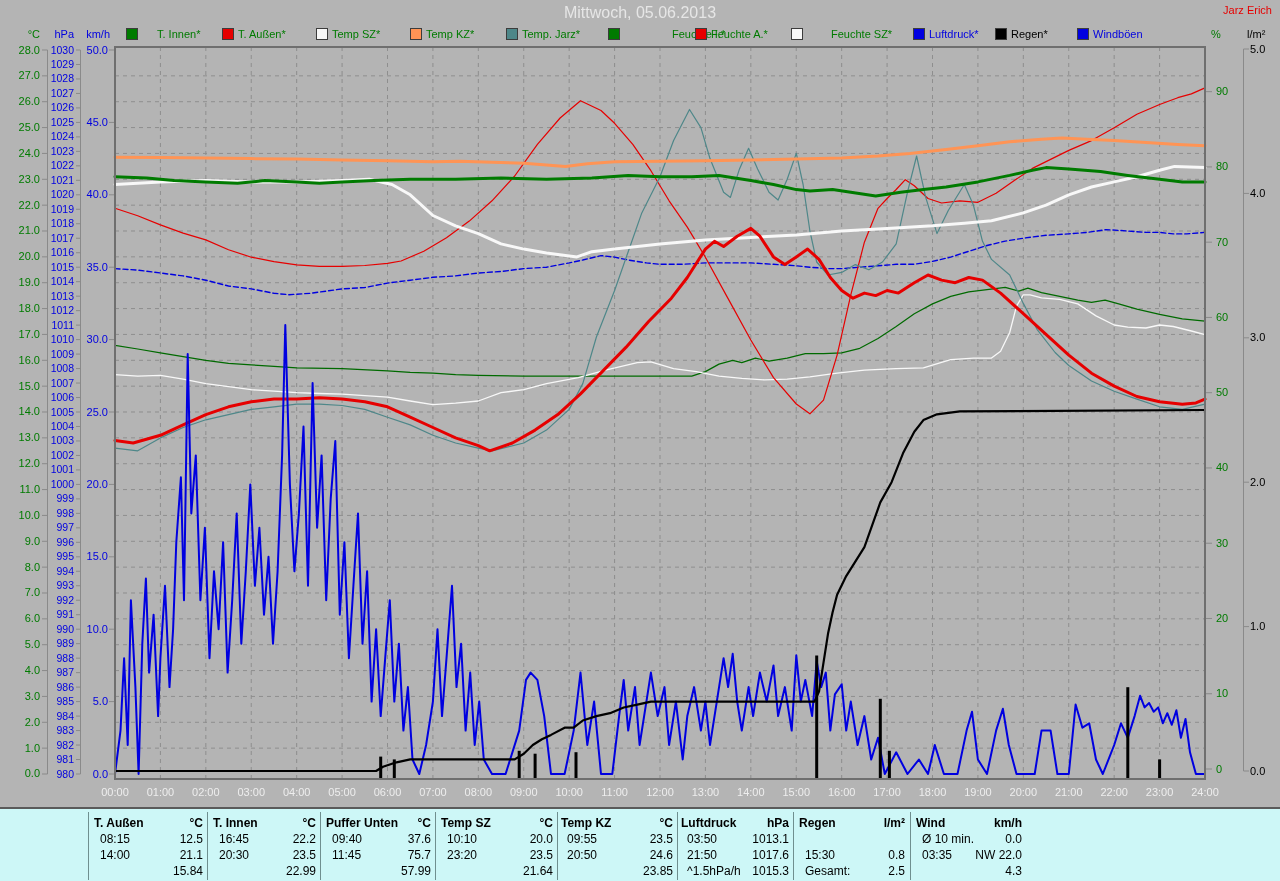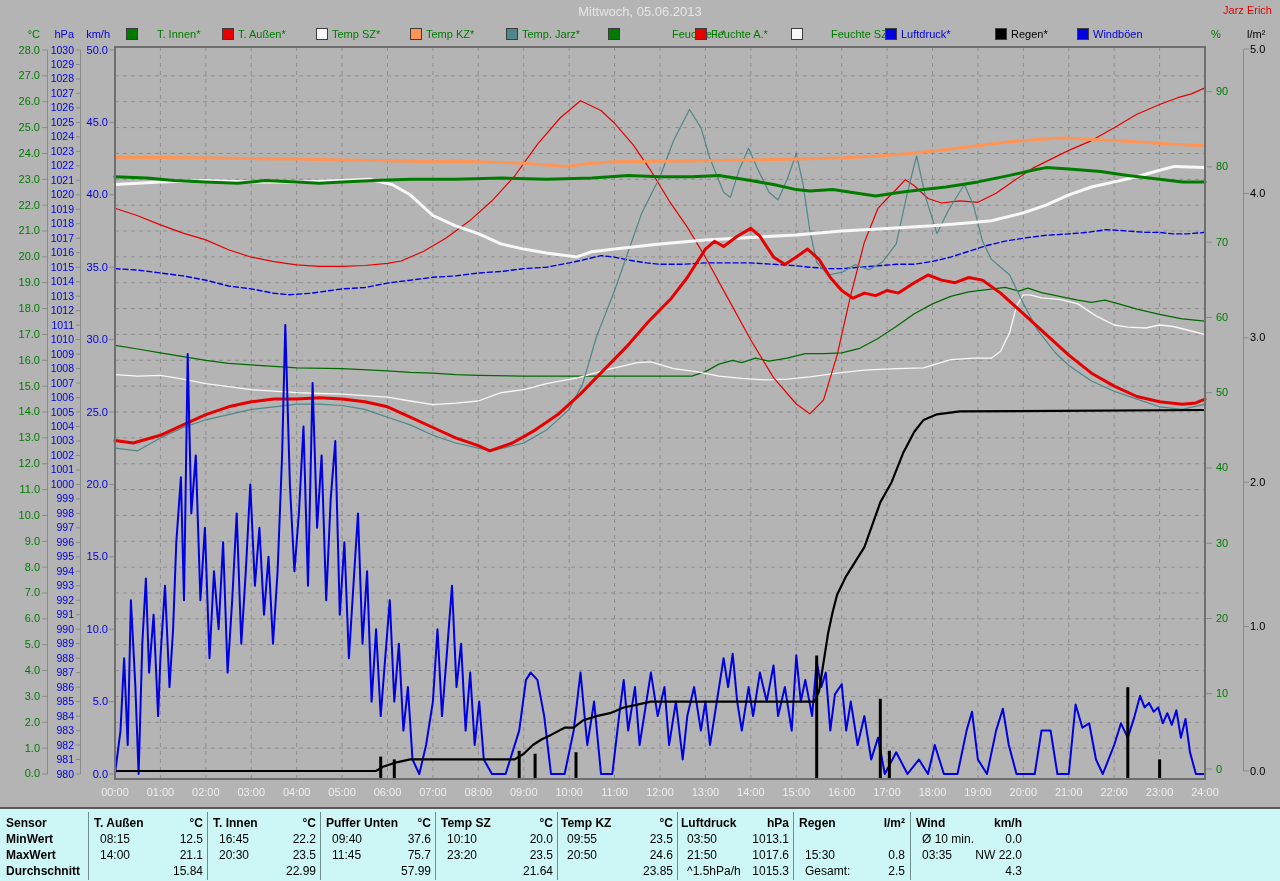--- a/index.html
+++ b/index.html
@@ -1,18 +1,18 @@
 <!DOCTYPE html>
 <html><head>
 <meta charset="utf-8">
 <style>
   html,body{margin:0;padding:0;background:#b4b4b4;width:1280px;height:881px;overflow:hidden;
     font-family:"Liberation Sans",sans-serif;-webkit-font-smoothing:none;}
   #app{position:relative;width:1280px;height:881px;background:#b4b4b4;}
-  #title{position:absolute;top:4px;left:0;width:1280px;text-align:center;color:#e6e6e6;font-size:13px;}
+  #title{position:absolute;top:4px;left:0;width:1280px;text-align:center;color:#e6e6e6;font-size:16px;}
   #author{position:absolute;top:4px;right:8px;color:#e60000;font-size:11px;}
   #legend{position:absolute;top:27px;left:0;width:1280px;height:15px;}
   .lg-item{position:absolute;top:0;height:13px;display:flex;align-items:center;}
   .lg-sw{width:10px;height:10px;border:1px solid #3c3c3c;margin-right:4px;flex:0 0 auto;}
   .lg-lb{font-size:11px;white-space:nowrap;}
   #chart-wrap{position:absolute;top:0;left:0;}
   #info-table{position:absolute;left:0;top:807px;width:1280px;height:74px;background:#cdf7f7;
     border-top:2px solid #5a5a5a;color:#000;font-size:12px;}
   .tb-sep{position:absolute;top:3px;bottom:3px;width:1px;background:#6f8f8f;}
   .tb-rowlabels{position:absolute;left:6px;top:6px;width:80px;}
@@ -56,21 +56,21 @@
         <span class="lg-lb" style="color: rgb(0, 123, 0); padding-left: 48px;">Feuchte I.*</span>
       </div>
       <div class="lg-item" style="left: 695px;">
         <span class="lg-sw" style="background: rgb(230, 0, 0);"></span>
         <span class="lg-lb" style="color: rgb(0, 123, 0);">Feuchte A.*</span>
       </div>
       <div class="lg-item" style="left: 791px;">
         <span class="lg-sw" style="background: rgb(248, 248, 248);"></span>
         <span class="lg-lb" style="color: rgb(0, 123, 0); padding-left: 24px;">Feuchte SZ*</span>
       </div>
-      <div class="lg-item" style="left: 885px;">
+      <div class="lg-item" style="left: 885px; padding-left: 28px;">
         <span class="lg-sw" style="background: rgb(0, 0, 224);"></span>
         <span class="lg-lb" style="color: rgb(0, 0, 224);">Luftdruck*</span>
       </div>
       <div class="lg-item" style="left: 981px; padding-left: 14px;">
         <span class="lg-sw" style="background: rgb(0, 0, 0);"></span>
         <span class="lg-lb" style="color: rgb(0, 0, 0);">Regen*</span>
       </div>
       <div class="lg-item" style="left: 1077px;">
         <span class="lg-sw" style="background: rgb(0, 0, 224);"></span>
         <span class="lg-lb" style="color: rgb(0, 0, 224);">Windböen</span>
@@ -412,26 +412,20 @@
           <rect x="574.5" y="752.2" width="3" height="26.8"></rect>
           <rect x="815.2" y="655.5" width="3" height="123.5"></rect>
           <rect x="878.8" y="698.8" width="3" height="80.2"></rect>
           <rect x="887.9" y="750.8" width="3" height="28.2"></rect>
           <rect x="1126.3" y="687.2" width="3" height="91.8"></rect>
           <rect x="1158.1" y="759.4" width="3" height="19.6"></rect>
         </g>
         <rect x="115" y="47" width="1090" height="732" fill="none" stroke="#6f6f6f" stroke-width="2"></rect>
       </svg></div>
   <div id="info-table">
-      <div class="tb-rowlabels">
-        <div>Sensor</div>
-        <div>MinWert</div>
-        <div>MaxWert</div>
-        <div>Durchschnitt</div>
-      </div>
       <div class="tb-sep" style="left: 88px;"></div>
       <div class="tb-sep" style="left: 207px;"></div>
       <div class="tb-sep" style="left: 320px;"></div>
       <div class="tb-sep" style="left: 435px;"></div>
       <div class="tb-sep" style="left: 557px;"></div>
       <div class="tb-sep" style="left: 677px;"></div>
       <div class="tb-sep" style="left: 793px;"></div>
       <div class="tb-sep" style="left: 910px;"></div>
       <div class="tb-group" style="left: 94px; width: 109px;">
         <div class="tb-line hd">

